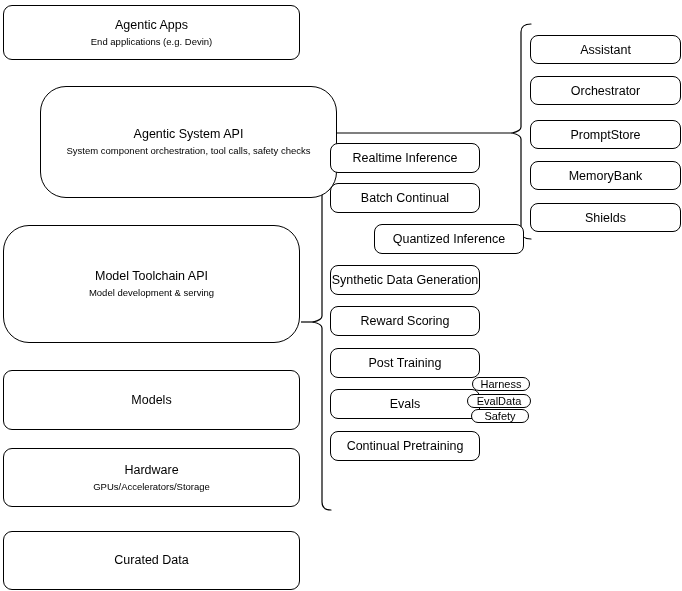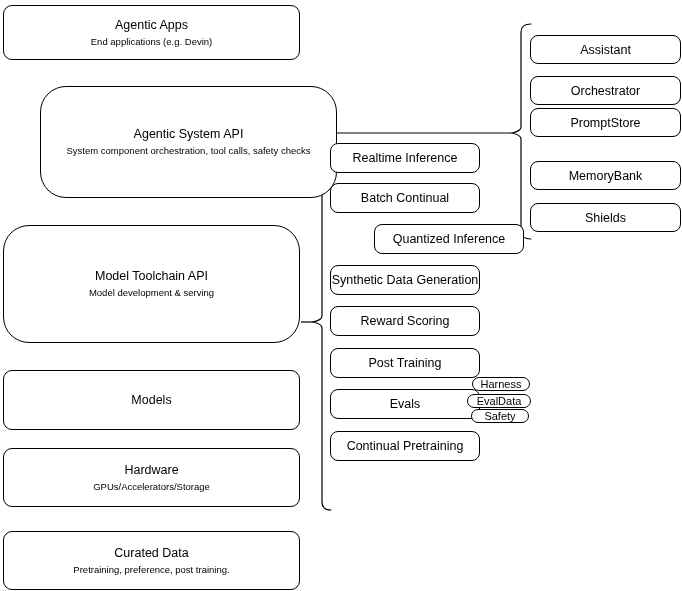--- a/index.html
+++ b/index.html
@@ -94,21 +94,20 @@
     <span class="title">Models</span>
   </div>
 
   <div class="node soft-round" style="left:3px; top:448px; width:297px; height:59px;">
     <span class="title">Hardware</span>
     <span class="subtitle">GPUs/Accelerators/Storage</span>
   </div>
 
   <div class="node soft-round" style="left:3px; top:531px; width:297px; height:59px;">
     <span class="title">Curated Data</span>
-    <span class="subtitle">Pretraining, preference, post training.</span>
   </div>
 
   <div class="node list-node" style="left:330px; top:143px; width:150px; height:30px;">
     <span>Realtime Inference</span>
   </div>
   <div class="node list-node" style="left:330px; top:183px; width:150px; height:30px;">
     <span>Batch Continual</span>
   </div>
   <div class="node list-node" style="left:330px; top:224px; width:150px; height:30px;margin-left:44px;">
     <span>Quantized Inference</span>
@@ -138,21 +137,21 @@
   <div class="node pill" style="left:471px; top:409px; width:58px; height:14px;">
     <span>Safety</span>
   </div>
 
   <div class="node list-node" style="left:530px; top:35px; width:151px; height:29px;">
     <span>Assistant</span>
   </div>
   <div class="node list-node" style="left:530px; top:76px; width:151px; height:29px;">
     <span>Orchestrator</span>
   </div>
-  <div class="node list-node" style="left:530px; top:108px; width:151px; height:29px;">
+  <div class="node list-node" style="left:530px; top:120px; width:151px; height:29px;">
     <span>PromptStore</span>
   </div>
   <div class="node list-node" style="left:530px; top:161px; width:151px; height:29px;">
     <span>MemoryBank</span>
   </div>
   <div class="node list-node" style="left:530px; top:203px; width:151px; height:29px;">
     <span>Shields</span>
   </div>
 
 </div>

